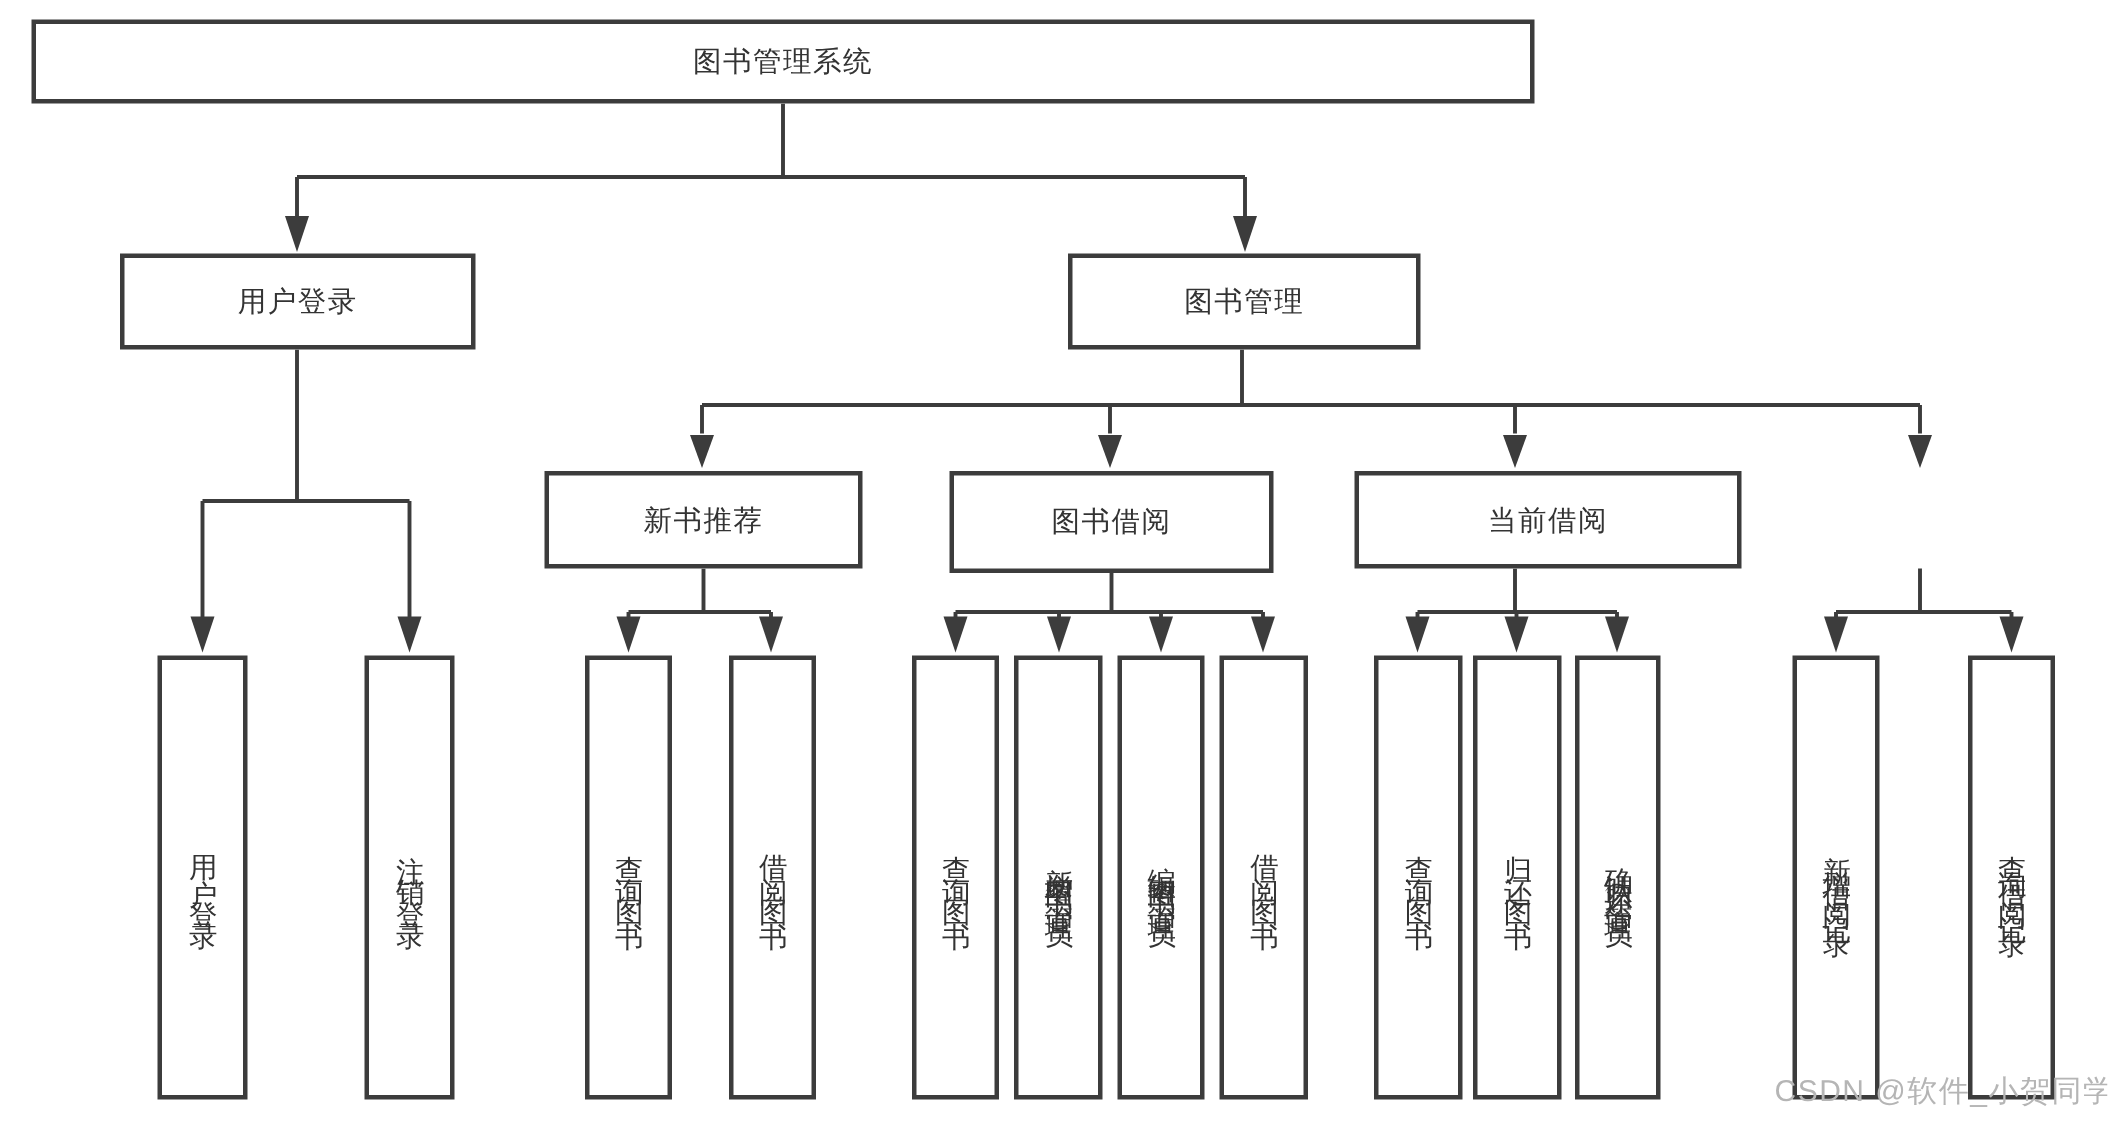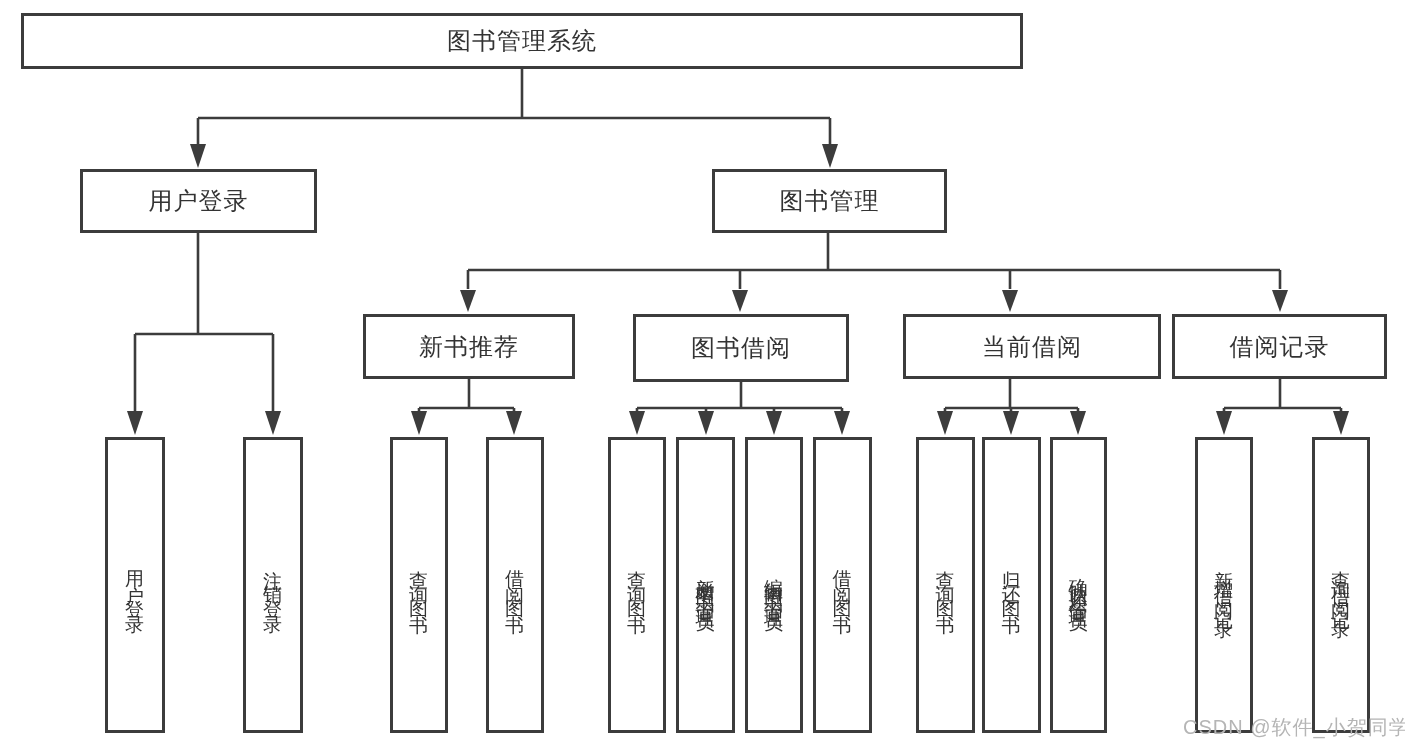--- a/index.html
+++ b/index.html
@@ -21,21 +21,21 @@
     position: absolute;
     box-sizing: border-box;
     background: #ffffff;
     border: 3px solid #3c3c3c;
     display: flex;
     align-items: center;
     justify-content: center;
     color: #333333;
     z-index: 2;
   }
-  .h-label { font-size: 24px; letter-spacing: 1px; }
+  .h-label { font-size: 19px; letter-spacing: 1px; }
   .leaf {
     top: 437px;
     height: 296px;
   }
   .leaf span {
     writing-mode: vertical-rl;
     text-orientation: mixed;
     font-size: 19px;
     color: #333333;
     line-height: 1;
@@ -96,21 +96,20 @@
   </svg>
 
   <div class="box h-label" style="left:21px; top:13px; width:1002px; height:56px;">图书管理系统</div>
 
   <div class="box h-label" style="left:80px; top:169px; width:237px; height:64px;">用户登录</div>
   <div class="box h-label" style="left:363px; top:314px; width:212px; height:65px;">新书推荐</div>
 
   <div class="box h-label" style="left:712px; top:169px; width:235px; height:64px;">图书管理</div>
   <div class="box h-label" style="left:633px; top:314px; width:216px; height:68px;">图书借阅</div>
   <div class="box h-label" style="left:903px; top:314px; width:258px; height:65px;">当前借阅</div>
-  <div class="box h-label" style="left:1172px; top:314px; width:215px; height:65px;">借阅记录</div>
 
   <div class="box leaf sp-lg" style="left:105px; width:60px;">
     <span>用户登录</span>
   </div>
   <div class="box leaf sp-lg" style="left:243px; width:60px;">
     <span>注销登录</span>
   </div>
 
   <div class="box leaf sp-lg" style="left:390px; width:58px;">
     <span>查询图书</span>

